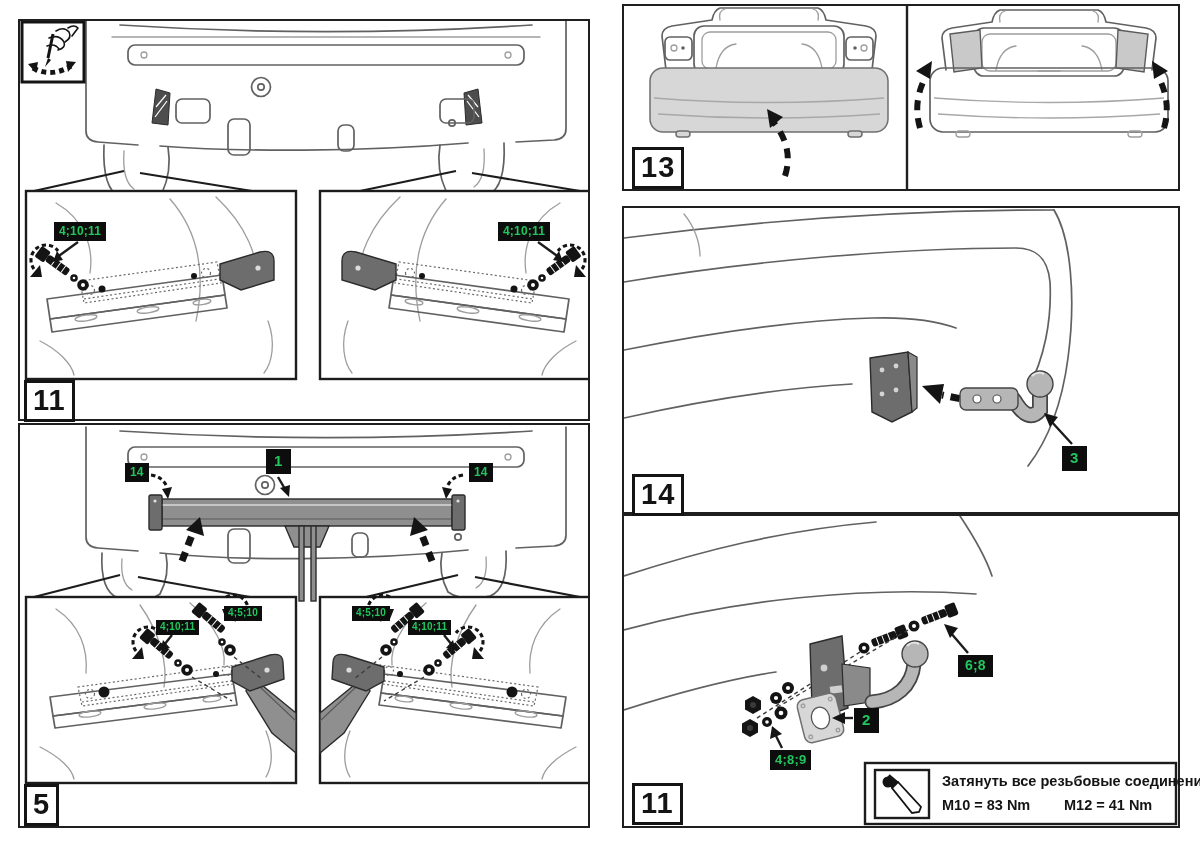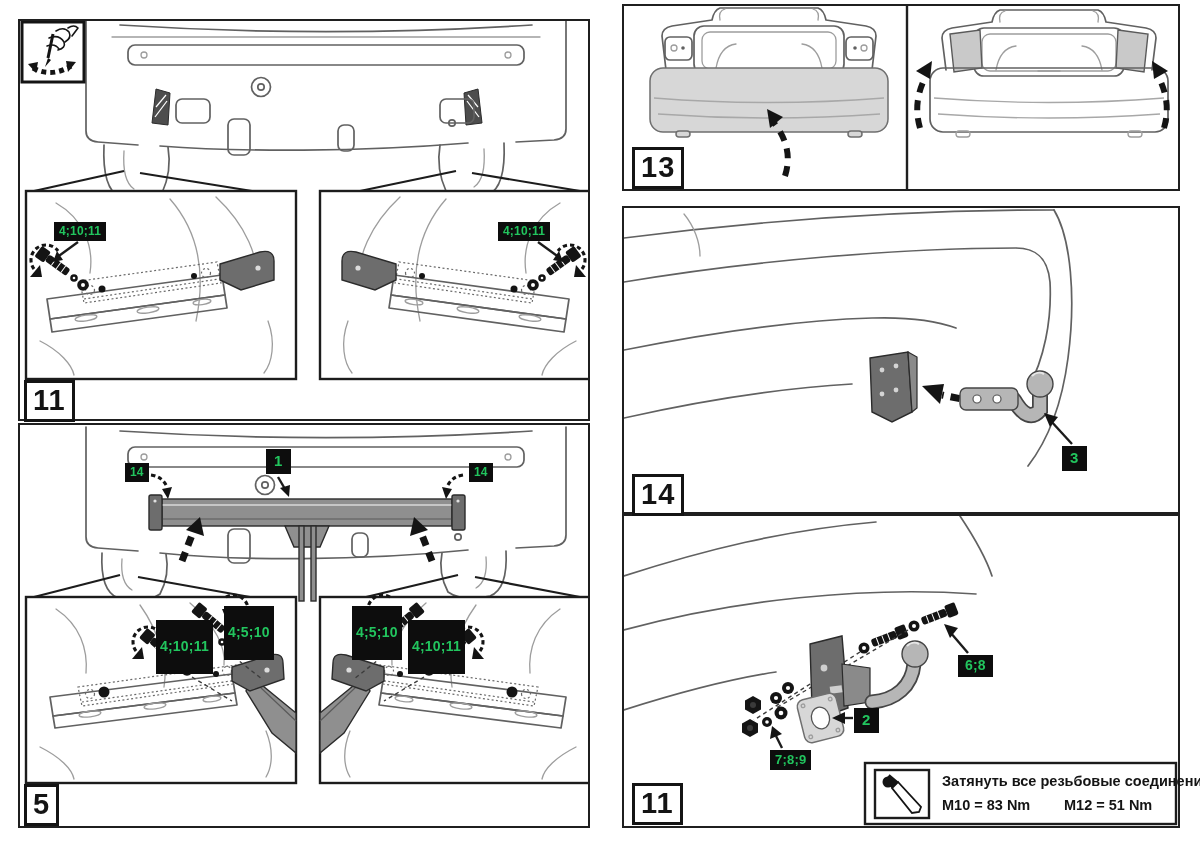--- a/index.html
+++ b/index.html
@@ -1,20 +1,20 @@
 <!DOCTYPE html>
 <html><head>
 <meta charset="utf-8">
 <style>
   html,body{margin:0;padding:0;background:#ffffff;}
   body{width:1200px;height:848px;position:relative;font-family:"Liberation Sans",sans-serif;overflow:hidden;}
   .panel{position:absolute;background:#fff;border:2px solid #1f1f1f;box-sizing:border-box;}
   .art{position:absolute;left:0;top:0;width:100%;height:100%;display:block;}
   .co{position:absolute;background:#0d0d0d;color:#22c55e;font-weight:bold;font-size:12px;line-height:1.25;padding:2px 5px;letter-spacing:.2px;white-space:nowrap;z-index:3;}
-  .co.sm{font-size:14px;padding:18px 4px;}
+  .co.sm{font-size:10px;padding:1px 4px;}
   .co.big{font-size:15px;padding:3px 8px;}
   .step{position:absolute;background:#fff;border:3px solid #141414;color:#141414;font-weight:bold;font-size:29px;line-height:1;padding:3px 6px 4px;z-index:3;letter-spacing:1px;}
   .tq{position:absolute;font-weight:bold;font-size:14.5px;color:#141414;white-space:nowrap;z-index:3;}
   
   .ln{fill:none;stroke:#616161;stroke-width:1.7;stroke-linecap:round;stroke-linejoin:round}
   .ln2{fill:none;stroke:#9d9d9d;stroke-width:1.3;stroke-linecap:round;stroke-linejoin:round}
   .ld{stroke:#1c1c1c;stroke-width:2.2}
   .ld2{stroke:#1c1c1c;stroke-width:2.4}
   .box{fill:#fff;stroke:#1c1c1c;stroke-width:2.4}
   .drk{fill:#6d6d6d;stroke:#2b2b2b;stroke-width:1.4}
@@ -429,18 +429,18 @@
       <rect class="nb" x="251" y="254" width="54" height="48"></rect>
       <g>
         <circle cx="264" cy="266" r="5.5" fill="#141414"></circle>
         <rect x="261" y="261" width="12" height="9" fill="#141414" transform="rotate(40 267 266)"></rect>
         <polygon fill="#fff" stroke="#141414" stroke-width="1.8" points="268,272 274,266 297,291 295,296 288,297"></polygon>
       </g>
     </g>
   </svg>
   <div class="co" style="left:334px;top:139px;font-size:14px;padding:2px 7px;">6;8</div>
   <div class="co big" style="left:230px;top:192px;">2</div>
-  <div class="co" style="left:146px;top:234px;font-size:13px;">7;8;9</div>
+  <div class="co" style="left:146px;top:234px;font-size:13px;">4;8;9</div>
   <div class="tq" style="left:318px;top:257px;">Затянуть все резьбовые соединения</div>
   <div class="tq" style="left:318px;top:281px;">M10 = 83 Nm</div>
-  <div class="tq" style="left:440px;top:281px;">M12 = 51 Nm</div>
+  <div class="tq" style="left:440px;top:281px;">M12 = 41 Nm</div>
   <div class="step" style="left:8px;top:267px;">11</div>
 </div>
 
 </body></html>

